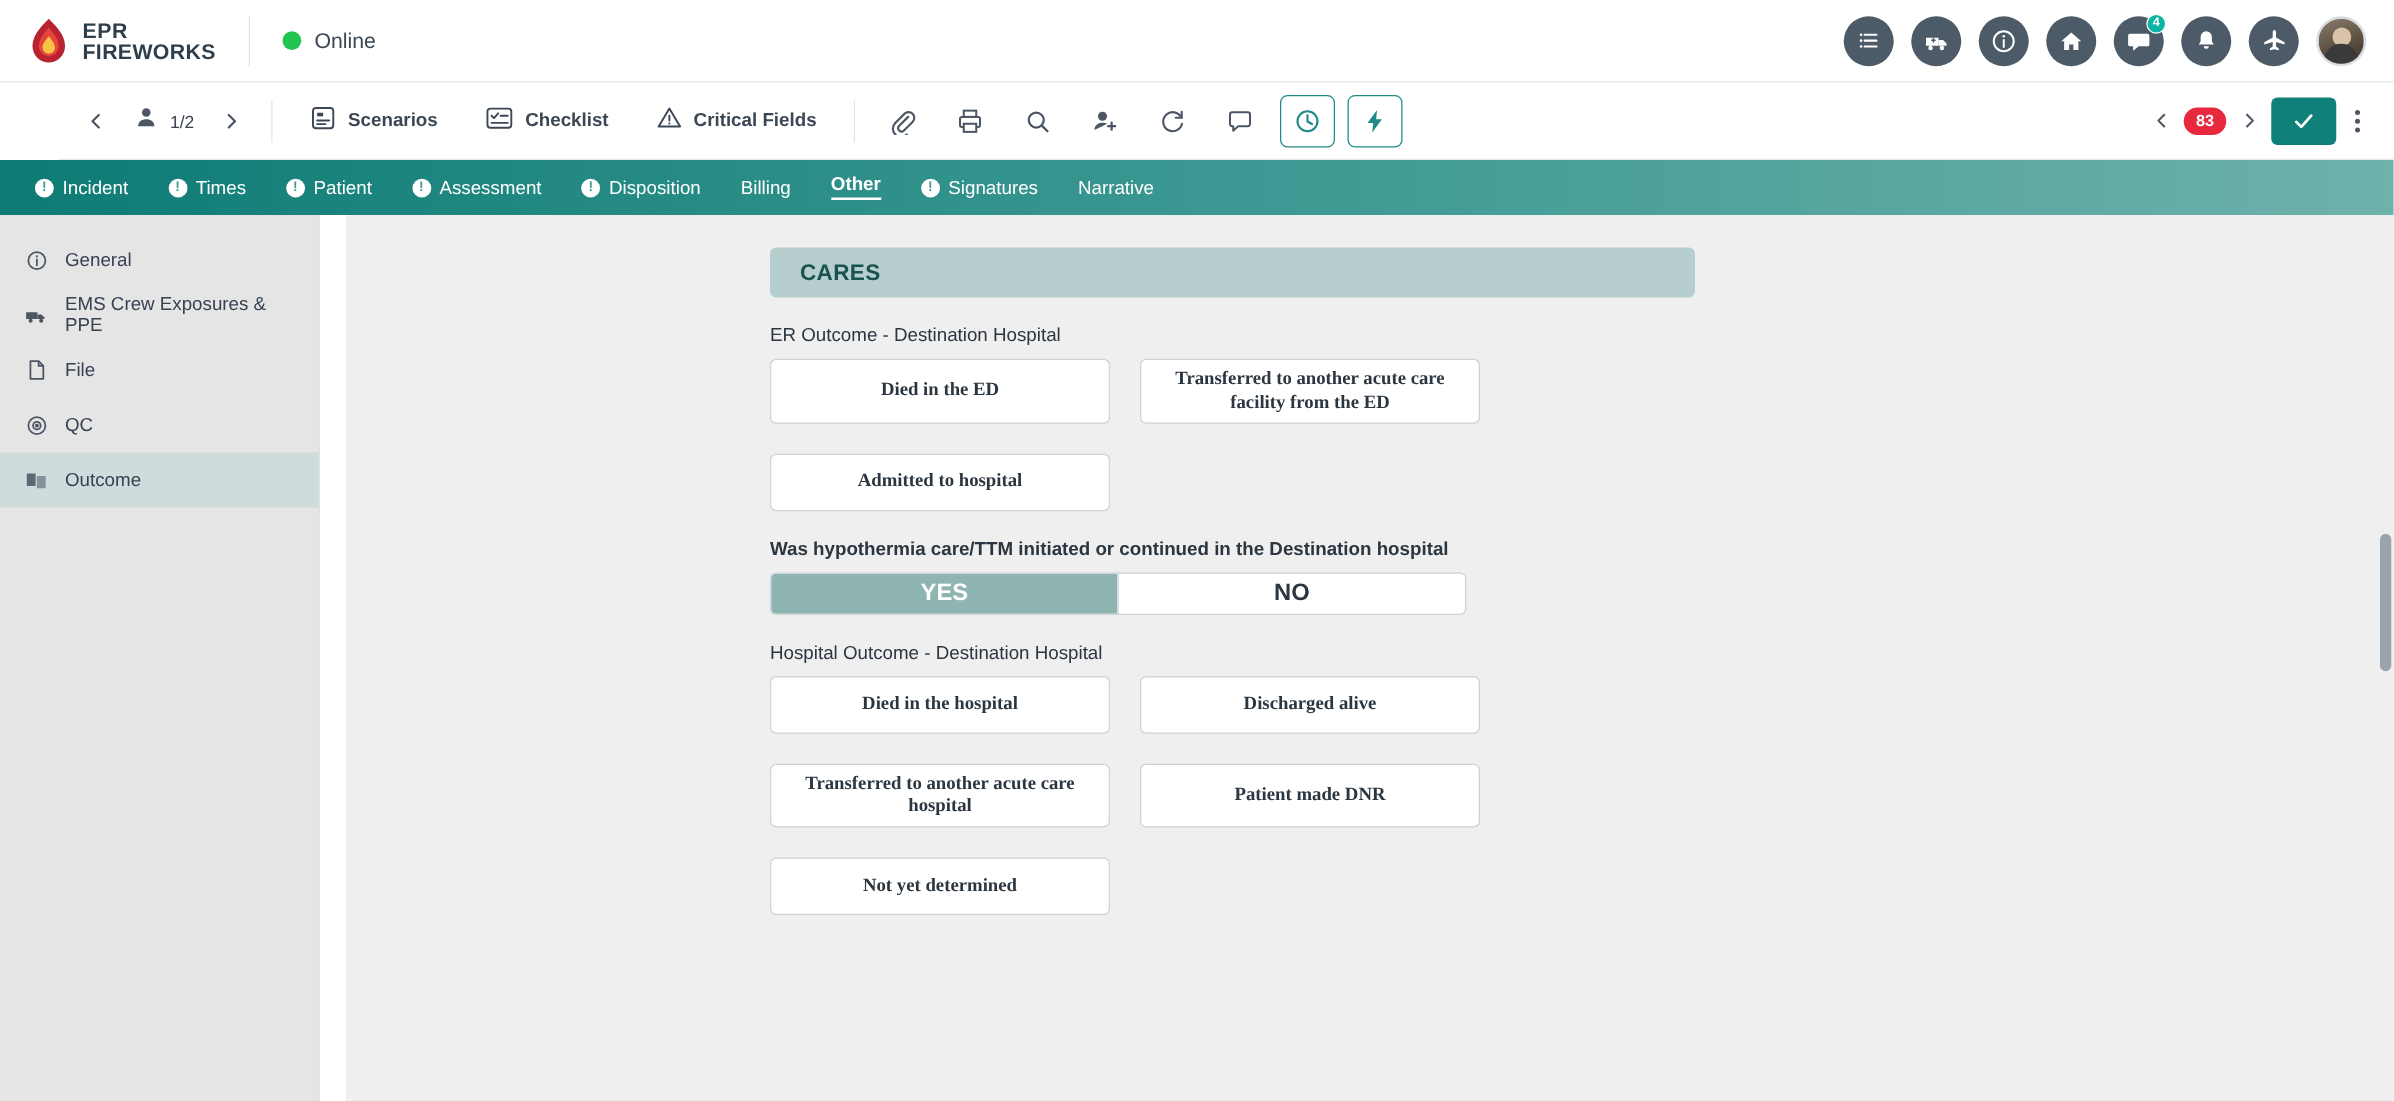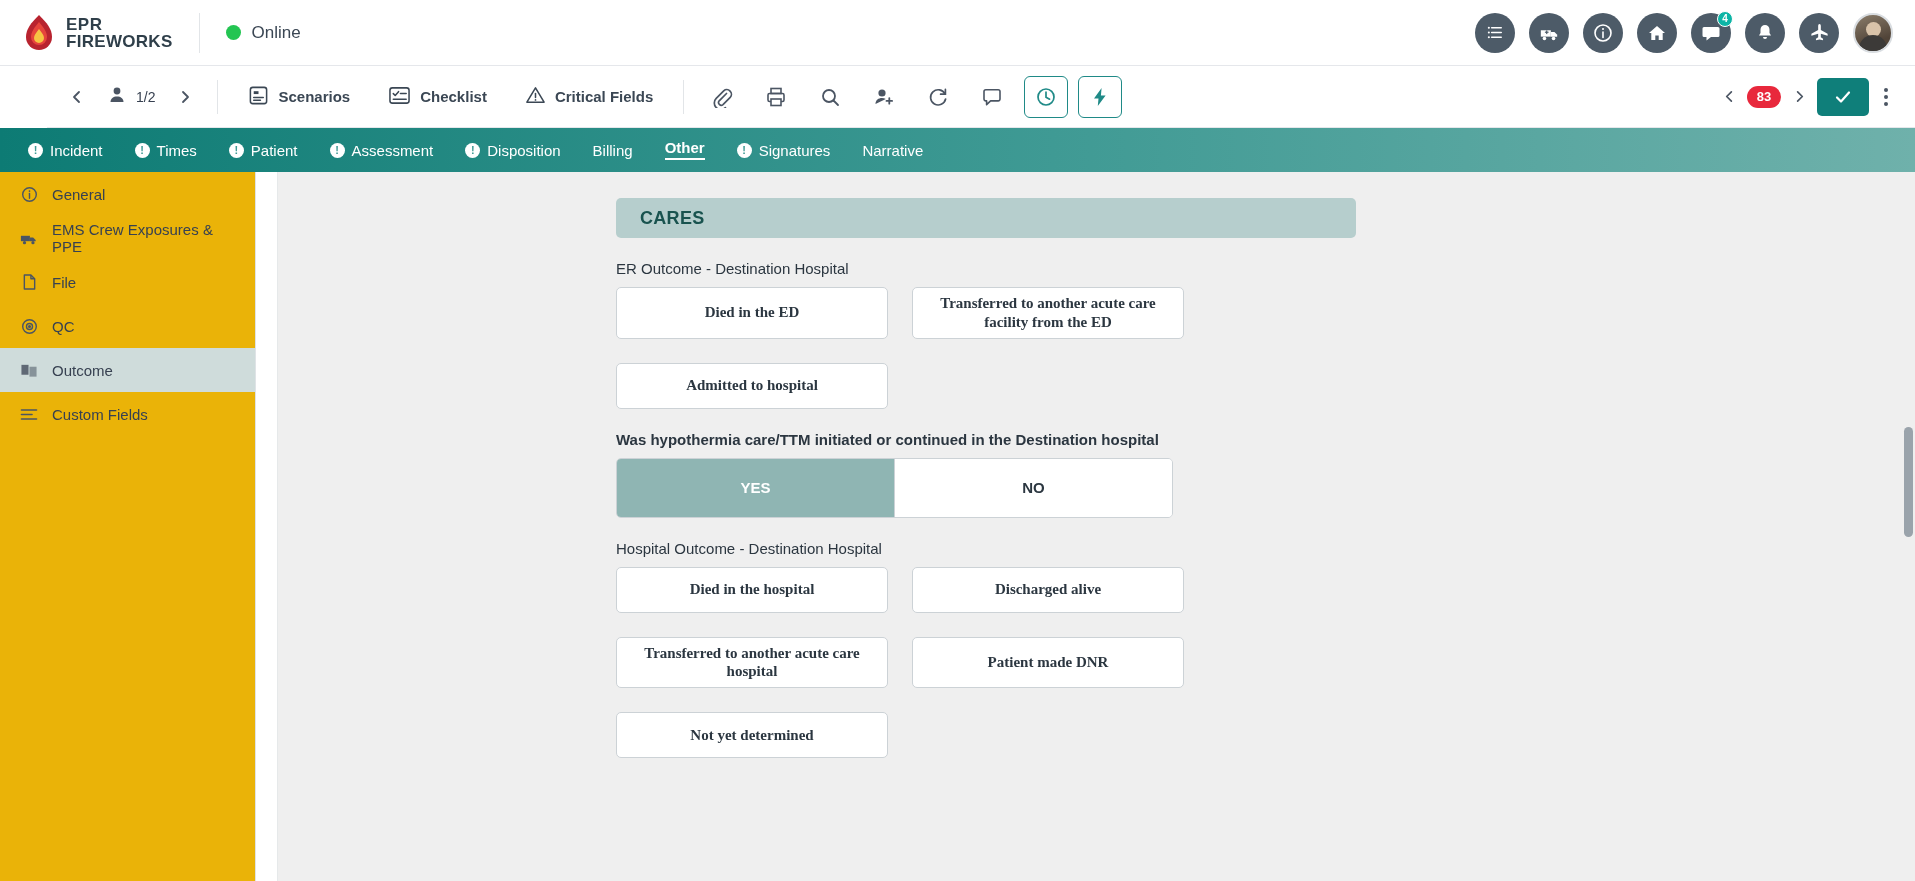--- a/index.html
+++ b/index.html
@@ -165,22 +165,23 @@
     line-height: 1;
   }
 
   
   .body-wrap {
     display: flex;
     height: calc(881px - 66px - 62px - 44px);
   }
   .sidebar {
     width: 256px; min-width: 256px;
-    background: #eab308;
+    background: #e5e5e5;
     border-right: 1px solid #dfe3e6;
+    padding-top: 14px;
   }
   .side-item {
     display: flex; align-items: center; gap: 14px;
     height: 44px; padding: 0 20px;
     font-size: 15px; color: #374151;
     cursor: pointer;
   }
   .side-item.active { background: #cfdcdb; }
   .side-icon {
     width: 18px; display: flex; align-items: center; justify-content: center;
@@ -233,23 +234,23 @@
   }
 
   .yesno {
     display: flex;
     width: 557px;
     border: 1px solid #ccd2d6;
     border-radius: 5px;
     overflow: hidden;
   }
   .yesno .seg {
-    flex: 1; height: 58px;
-    display: flex; align-items: center; justify-content: center;
-    font-size: 15px; font-weight: bold;
+    flex: 1; height: 32px;
+    display: flex; align-items: center; justify-content: center;
+    font-size: 19px; font-weight: bold;
     background: #ffffff; color: #2b3640;
     cursor: pointer;
   }
   .yesno .seg.sel {
     background: #8fb5b3; color: #ffffff;
   }
   .yesno .seg + .seg { border-left: 1px solid #ccd2d6; }
 
   
   .scroll-track {
@@ -563,30 +564,20 @@
     </div>
     <div class="side-item active">
       <span class="side-icon">
         <svg width="18" height="17" viewBox="0 0 19 18" fill="#4b5563">
             <path d="M1.5 3 h7.5 v10.5 h-7.5 z" opacity="0.85"></path>
             <path d="M10 5 h7.5 v10.5 H10 z" opacity="0.55"></path>
           </svg>
       </span>
       <span>Outcome</span>
     </div>
-    <div class="side-item">
-      <span class="side-icon">
-        <svg width="18" height="15" viewBox="0 0 18 15" fill="none" stroke="#4b5563" stroke-width="1.6" stroke-linecap="round">
-            <line x1="1.5" y1="3" x2="16.5" y2="3"></line>
-            <line x1="1.5" y1="7.5" x2="12" y2="7.5"></line>
-            <line x1="1.5" y1="12" x2="16.5" y2="12"></line>
-          </svg>
-      </span>
-      <span>Custom Fields</span>
-    </div>
   </div>
 
   <div class="content">
     <div class="left-edge"></div>
 
     <div class="content-inner">
       <div class="panel">
 
         <div class="panel-head">CARES</div>
 

